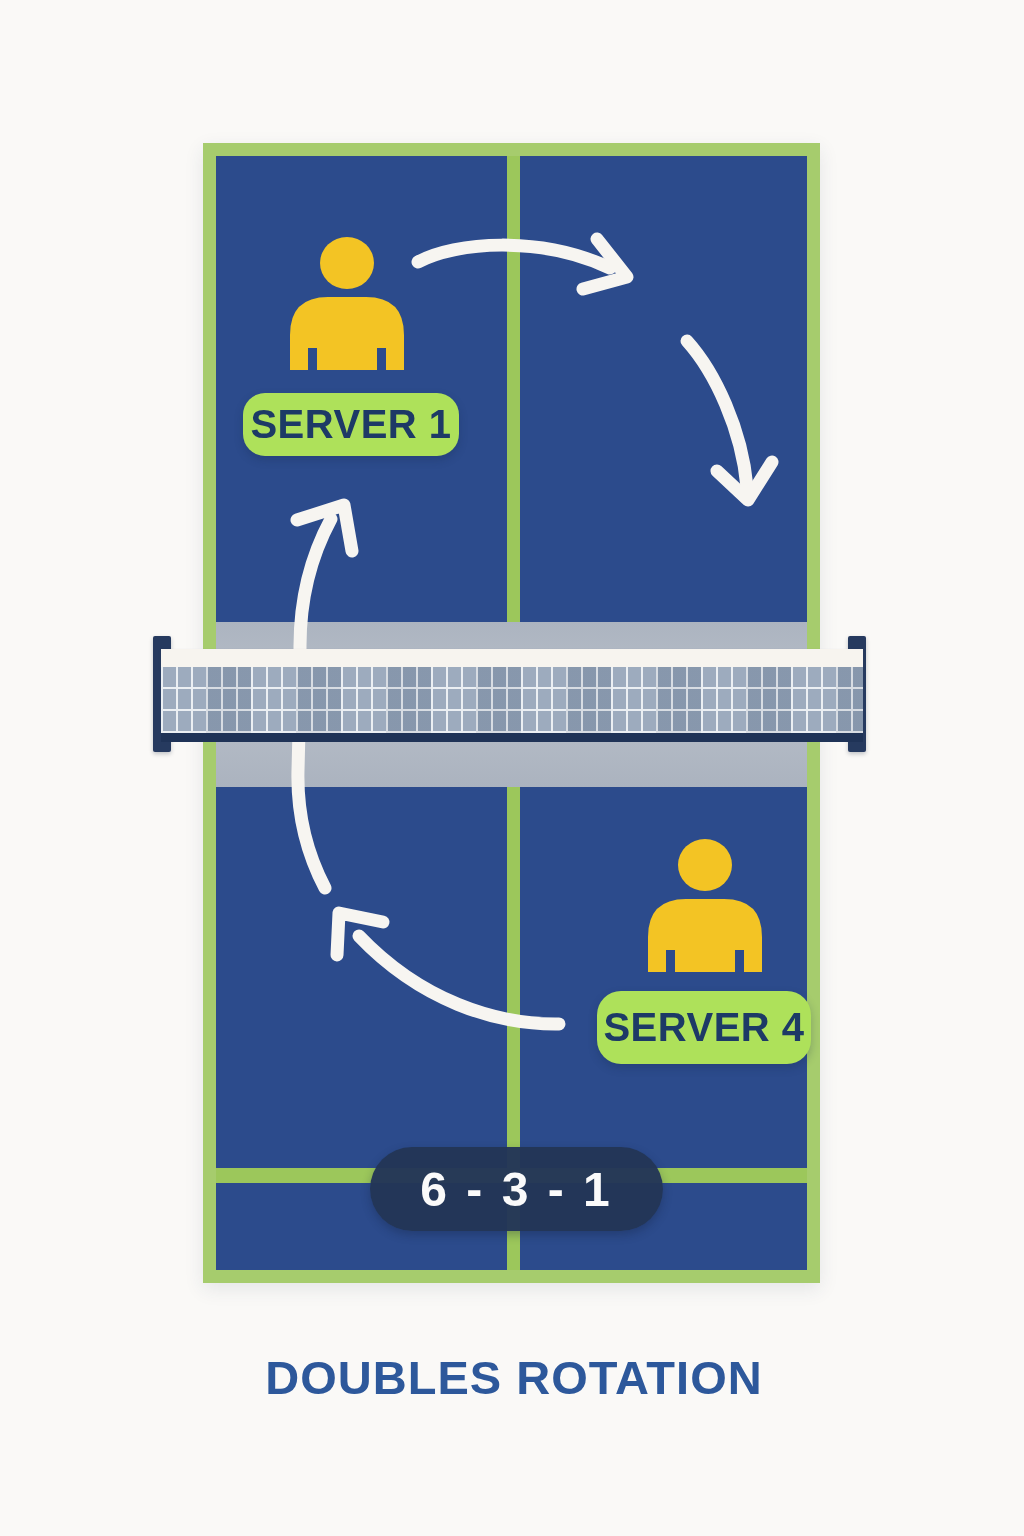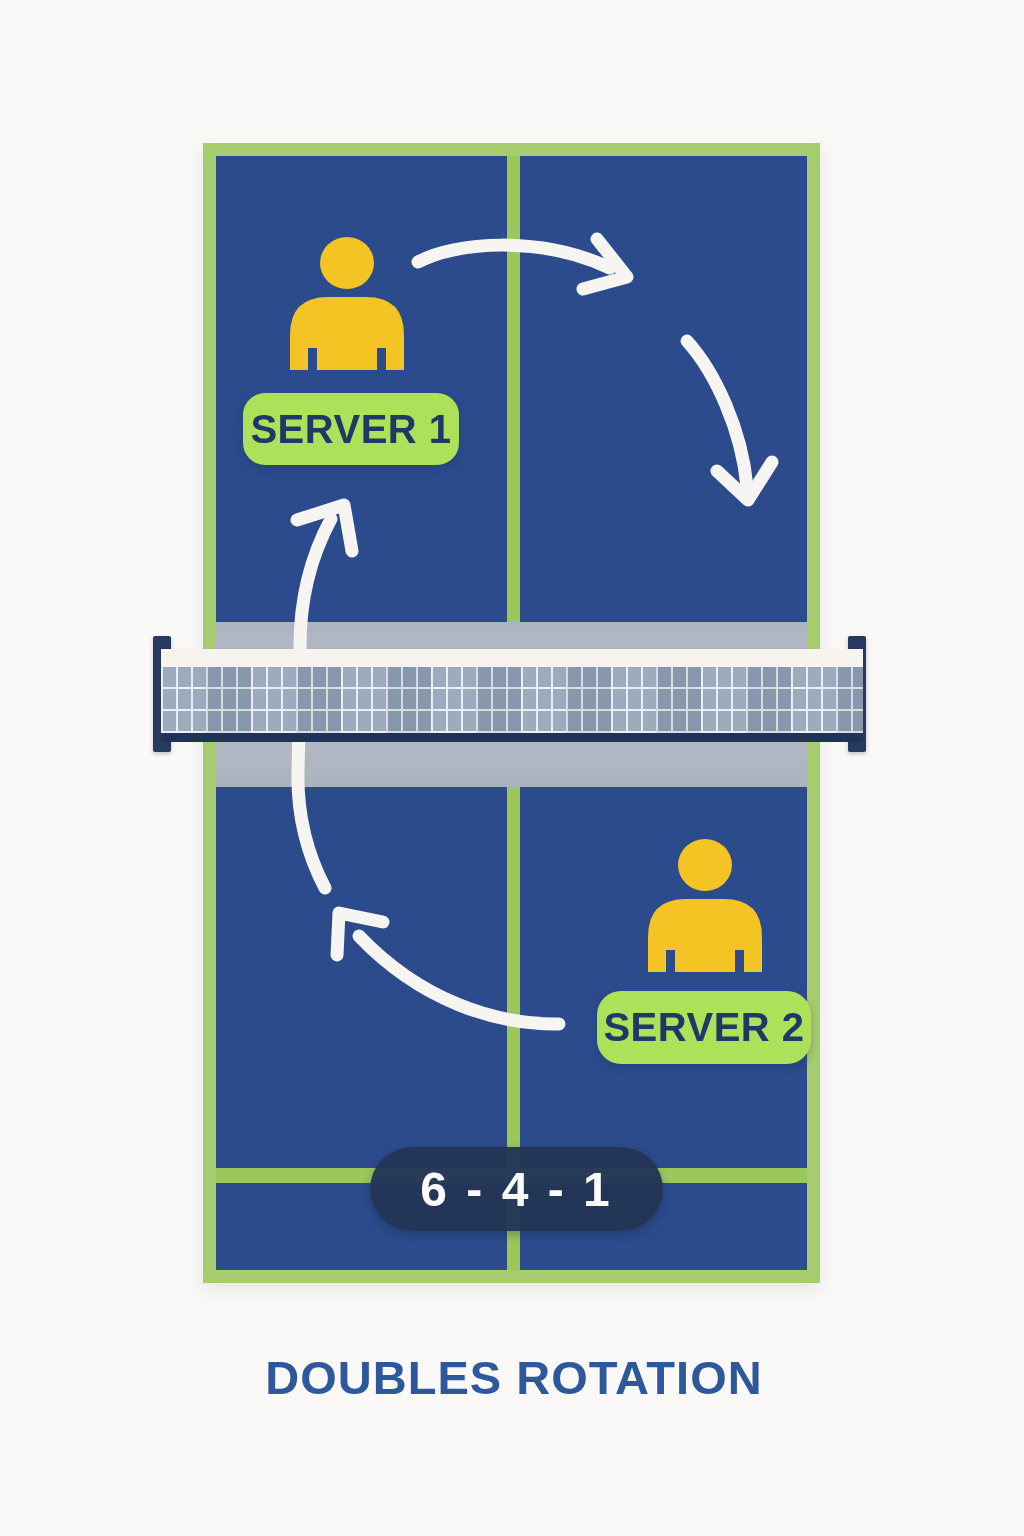--- a/index.html
+++ b/index.html
@@ -71,21 +71,21 @@
   .player svg{display:block;}
 
   
   .server-badge{
     position:absolute;display:flex;align-items:center;justify-content:center;
     background:#AEE15A;border-radius:22px;
     color:#1D3A66;font-weight:bold;font-size:40px;letter-spacing:0.5px;
     box-shadow:0 4px 8px rgba(20,40,70,0.25);
     white-space:nowrap;
   }
-  .server-badge.s1{left:243px;top:393px;width:216px;height:72px;}
+  .server-badge.s1{left:243px;top:393px;width:216px;height:63px;}
   .server-badge.s2{left:597px;top:991px;width:214px;height:73px;border-radius:24px;}
 
   .rotation-pill{
     position:absolute;left:370px;top:1147px;width:293px;height:84px;
     display:flex;align-items:center;justify-content:center;
     background:rgba(35,54,87,0.97);border-radius:42px;
     color:#FAFAFA;font-weight:bold;font-size:48px;letter-spacing:3px;
     box-shadow:0 4px 10px rgba(15,30,55,0.30);
     white-space:nowrap;
   }
@@ -155,22 +155,22 @@
       <path fill="#F3C424" d="M 4 134 L 4 99 Q 4 61 42 61 L 80 61 Q 118 61 118 99 L 118 134
                               L 100 134 L 100 112 L 91 112 L 91 134
                               L 31 134 L 31 112 L 22 112 L 22 134 Z"></path>
     </svg>
   </div>
 
   <div class="server-badge s1">
     <span>SERVER 1</span>
   </div>
   <div class="server-badge s2">
-    <span>SERVER 2</span>
+    <span>SERVER 4</span>
   </div>
 
   <div class="rotation-pill">
-    <span>6 - 4 - 1</span>
+    <span>6 - 3 - 1</span>
   </div>
 
   <div class="page-title">DOUBLES ROTATION</div>
 
 </div>
 
 </body></html>

